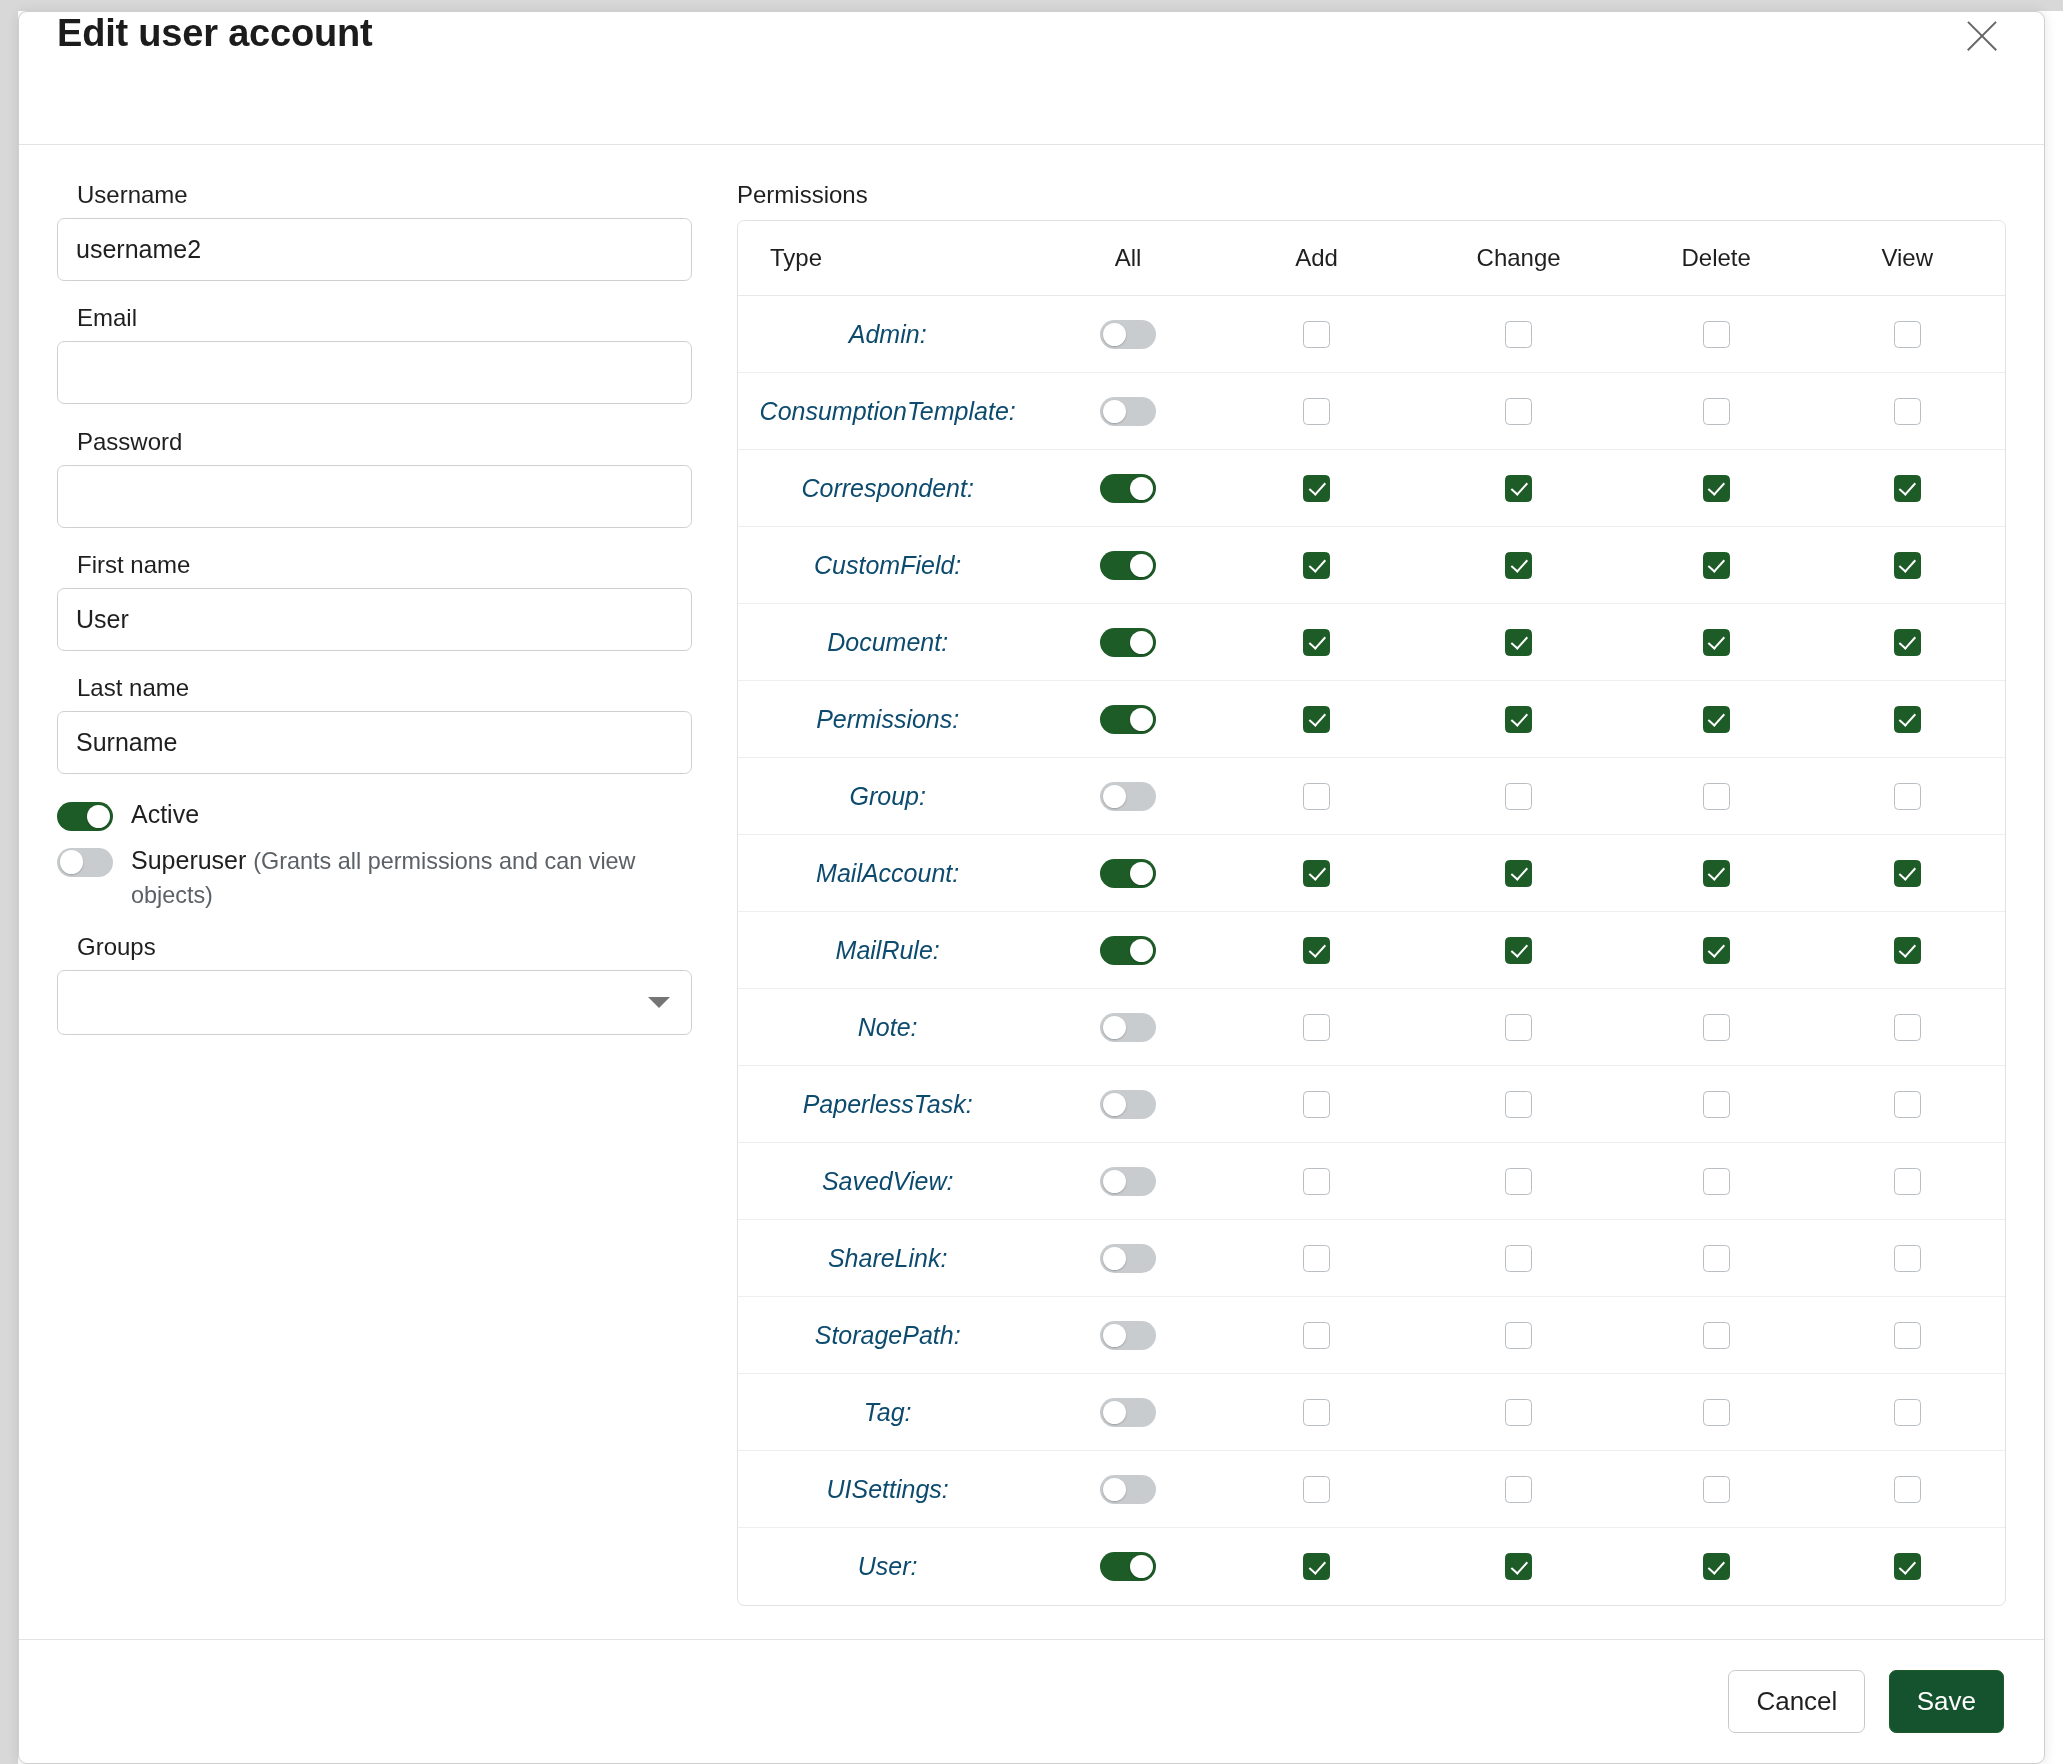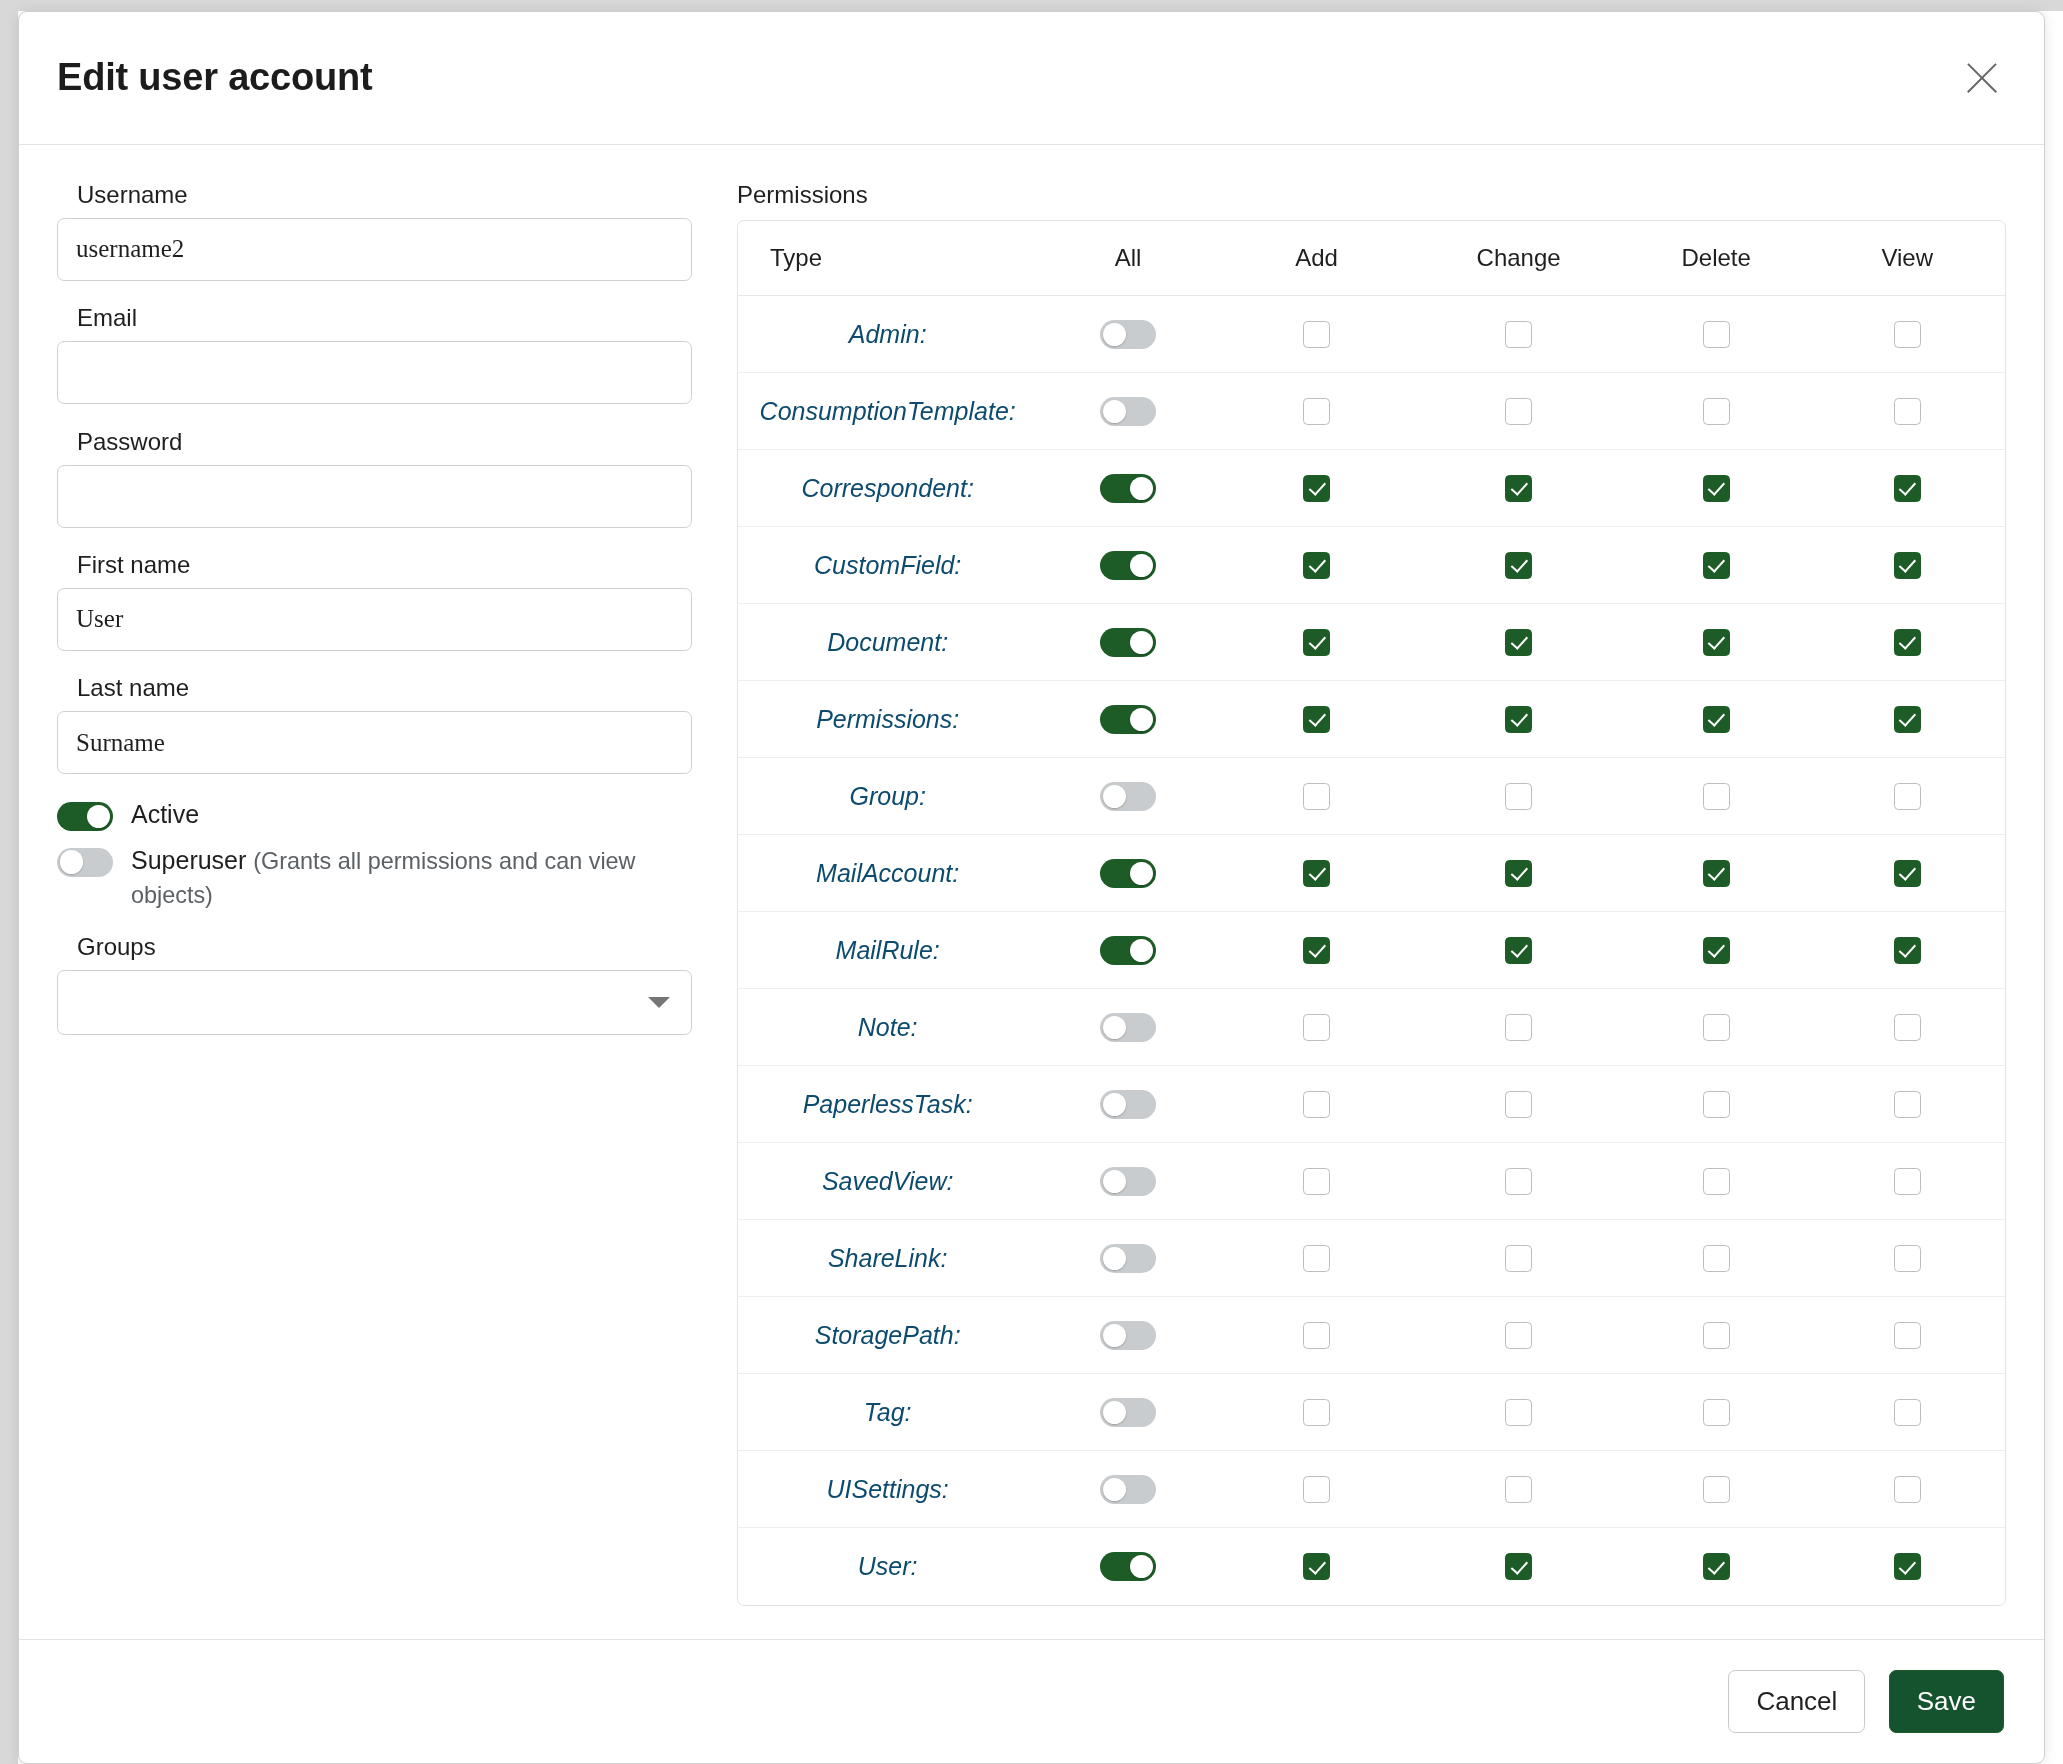--- a/index.html
+++ b/index.html
@@ -44,21 +44,20 @@
     box-shadow: 0 1.8px 12.6px rgba(0,0,0,0.10);
     display: flex;
     flex-direction: column;
     overflow: hidden;
   }
   .modal-header {
     height: 133px;
     flex: 0 0 133px;
     border-bottom: 0.9px solid #e3e3e3;
     display: flex;
-    align-items: center;
     padding: 0 38px 0 38px;
   }
   .modal-title {
     font-size: 38px;
     font-weight: bold;
     color: #1c1c1c;
     letter-spacing: -0.2px;
   }
   .close-btn {
     margin-left: auto;
@@ -104,21 +103,21 @@
   }
   .text-input {
     width: 635px;
     height: 63px;
     border: 0.9px solid #cdd0d3;
     border-radius: 7.2px;
     font-size: 25px;
     color: #1f1f1f;
     padding: 16px 18px;
     background: #fff;
-    font-family: Liberation Serif, serif;
+    font-family: Liberation Sans, sans-serif;
     margin-bottom: 23.4px;
     display: block;
   }
   .text-input::placeholder { color: #9aa0a6; }
 
   .toggle-row {
     display: flex;
     align-items: center;
     margin-bottom: 12.6px;
   }

